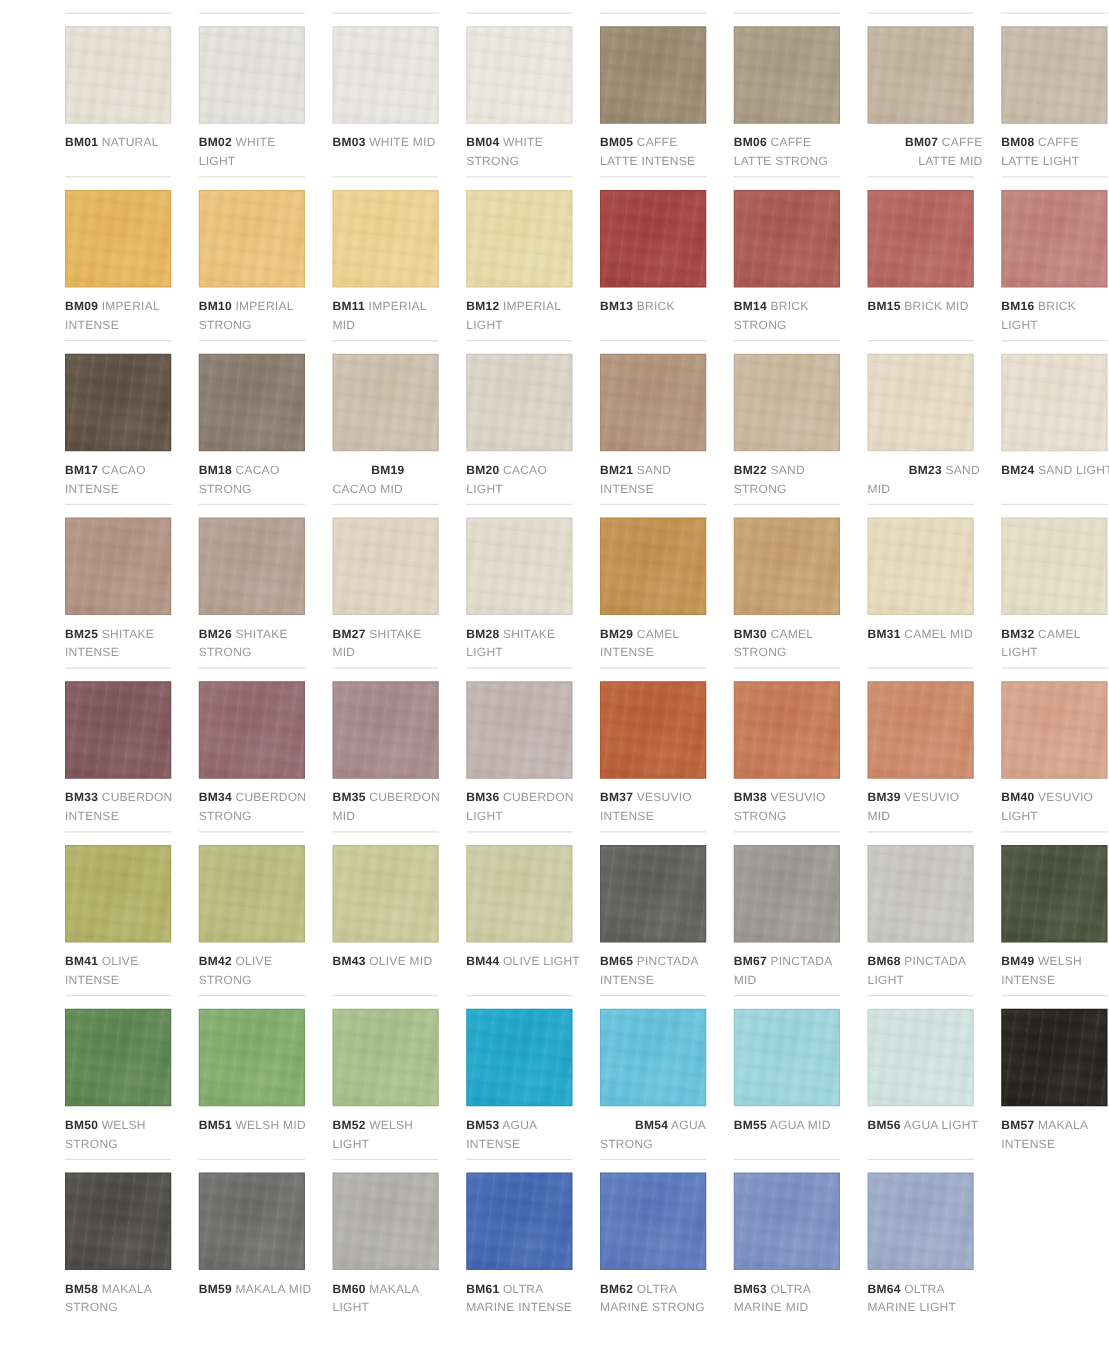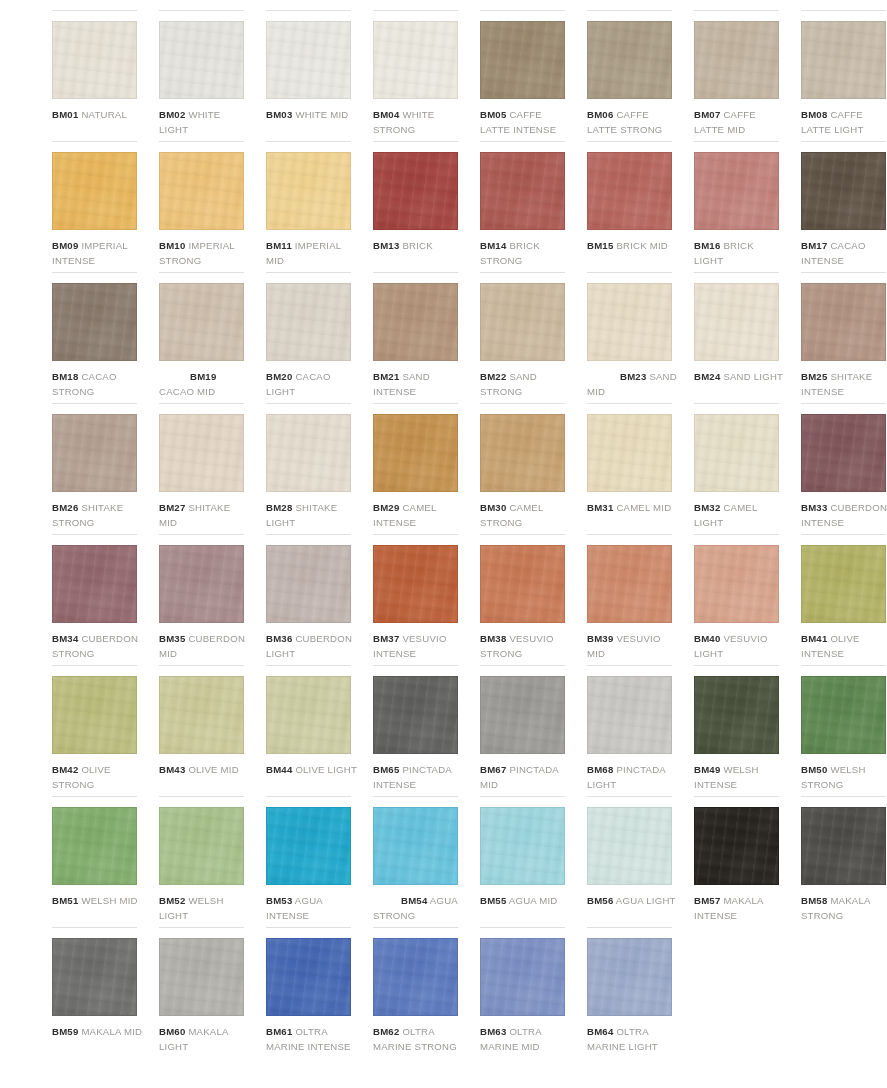--- a/index.html
+++ b/index.html
@@ -116,39 +116,43 @@
     <div class="swatch-cell">
       <div class="swatch-chip" style="background-color: rgb(155, 138, 112);"></div>
       <div class="swatch-label" style="color: rgb(155, 152, 148);"><span class="swatch-code" style="color: rgb(47, 47, 47);">BM05</span> <span class="swatch-name">CAFFE LATTE INTENSE</span></div>
     </div>
     <div class="swatch-cell">
       <div class="swatch-chip" style="background-color: rgb(171, 157, 134);"></div>
       <div class="swatch-label" style="color: rgb(155, 152, 148);"><span class="swatch-code" style="color: rgb(47, 47, 47);">BM06</span> <span class="swatch-name">CAFFE LATTE STRONG</span></div>
     </div>
     <div class="swatch-cell">
       <div class="swatch-chip" style="background-color: rgb(195, 181, 161);"></div>
-      <div class="swatch-label" style="color: rgb(155, 152, 148);"><span class="swatch-code" style="color: rgb(47, 47, 47);">BM07</span> <span class="swatch-name">CAFFE LATTE MID</span></div>
+      <div class="swatch-label" style="color: rgb(155, 152, 148); text-align: right;"><span class="swatch-code" style="color: rgb(47, 47, 47);">BM07</span> <span class="swatch-name">CAFFE LATTE MID</span></div>
     </div>
     <div class="swatch-cell">
       <div class="swatch-chip" style="background-color: rgb(200, 188, 170);"></div>
       <div class="swatch-label" style="color: rgb(155, 152, 148);"><span class="swatch-code" style="color: rgb(47, 47, 47);">BM08</span> <span class="swatch-name">CAFFE LATTE LIGHT</span></div>
     </div>
     <div class="swatch-cell">
       <div class="swatch-chip" style="background-color: rgb(232, 183, 93);"></div>
       <div class="swatch-label" style="color: rgb(155, 152, 148);"><span class="swatch-code" style="color: rgb(47, 47, 47);">BM09</span> <span class="swatch-name">IMPERIAL INTENSE</span></div>
     </div>
     <div class="swatch-cell">
       <div class="swatch-chip" style="background-color: rgb(238, 196, 123);"></div>
       <div class="swatch-label" style="color: rgb(155, 152, 148);"><span class="swatch-code" style="color: rgb(47, 47, 47);">BM10</span> <span class="swatch-name">IMPERIAL STRONG</span></div>
     </div>
     <div class="swatch-cell">
       <div class="swatch-chip" style="background-color: rgb(240, 211, 146);"></div>
       <div class="swatch-label" style="color: rgb(155, 152, 148);"><span class="swatch-code" style="color: rgb(47, 47, 47); text-align: right;">BM11</span> <span class="swatch-name">IMPERIAL MID</span></div>
     </div>
     <div class="swatch-cell">
+      <div class="swatch-chip" style="background-color: rgb(233, 220, 169);"></div>
+      <div class="swatch-label" style="color: rgb(155, 152, 148);"><span class="swatch-code" style="color: rgb(47, 47, 47);">BM12</span> <span class="swatch-name">IMPERIAL LIGHT</span></div>
+    </div>
+    <div class="swatch-cell">
       <div class="swatch-chip" style="background-color: rgb(163, 68, 64);"></div>
       <div class="swatch-label" style="color: rgb(155, 152, 148);"><span class="swatch-code" style="color: rgb(47, 47, 47);">BM13</span> <span class="swatch-name">BRICK</span></div>
     </div>
     <div class="swatch-cell">
       <div class="swatch-chip" style="background-color: rgb(171, 90, 83);"></div>
       <div class="swatch-label" style="color: rgb(155, 152, 148);"><span class="swatch-code" style="color: rgb(47, 47, 47);">BM14</span> <span class="swatch-name">BRICK STRONG</span></div>
     </div>
     <div class="swatch-cell">
       <div class="swatch-chip" style="background-color: rgb(181, 102, 94);"></div>
       <div class="swatch-label" style="color: rgb(155, 152, 148);"><span class="swatch-code" style="color: rgb(47, 47, 47);">BM15</span> <span class="swatch-name">BRICK MID</span></div>

